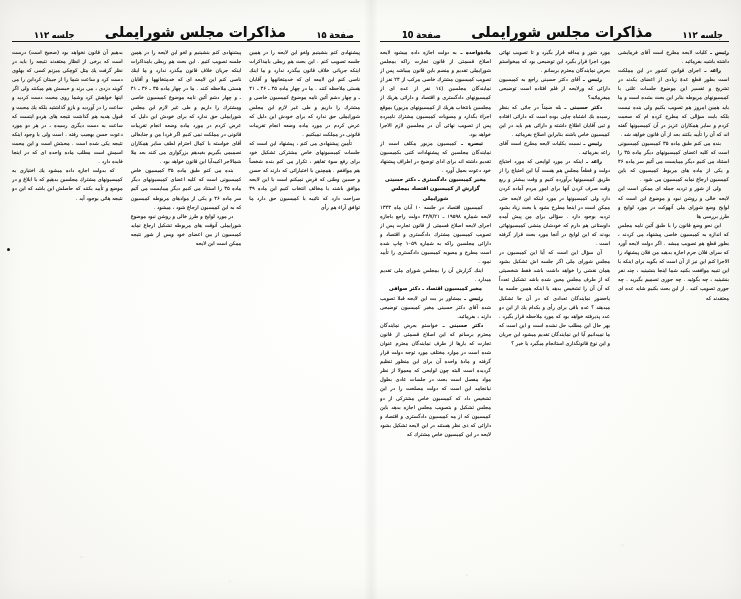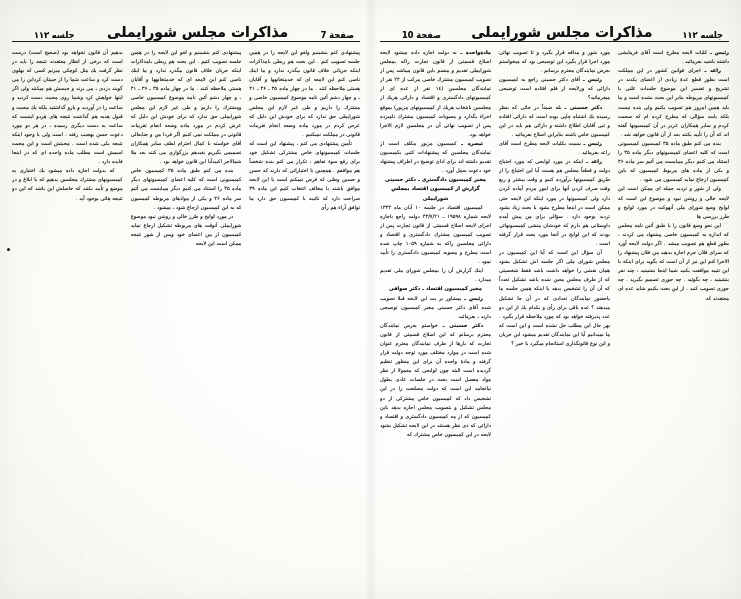--- a/index.html
+++ b/index.html
@@ -142,21 +142,21 @@
           <p class="ctr">مخبر کمیسیون اقتصاد ـ دکتر صوافی</p>
           <p><span class="bold">رئیس ـ </span>بمشاور بر بت این لایحه قبلا تصویب شده آقای دکتر حسینی مخبر کمیسیون توضیحی دارند ، بفرمائید.</p>
           <p><span class="bold">دکتر حسینی ـ </span>خواستم بعرض نمایندگان محترم برسانم که این اصلاح قسمتی از قانون تجارت که بارها از طرف نمایندگان معترم عنوان شده است در موارد مختلف مورد توجه دولت قرار گرفته و مادهٔ واحده آن برای این منظور تنظیم گردیده است البته چون لوایحی که معمولا از نظر مواد مفصل است بحث در جلسات عادی بطول نیانجامد این است که دولت مصلحت را در این تشخیص داد که کمیسیون خاص مشترکی از دو مجلس تشکیل و بتصویب مجلس اجازه بدهد باین کمیسیون که از مه کمیسیون دادگستری و اقتصاد و دارائی که ذی نظر هستند در این لایحه تشکیل بشود لایحه در این کمیسیون خاص مشترك که</p>
         </div>
     </div>
   </div>
 
   <div class="page page-left">
 
     <div class="runhead">
-      <span class="rh rh-outer">صفحة 7</span>
+      <span class="rh rh-outer">صفحة ١۵</span>
       <span class="rh rh-center">مذاکرات مجلس شورایملی</span>
       <span class="rh rh-inner">جلسه ١١۳</span>
     </div>
 
     <div class="cols">
       <div class="col" id="l3">
           <p class="noind">پیشنهادی کنم بنشینیم ولغو این لایحه را در همین جلسه تصویب کنم . این بحث هم ربطی بامذاکرات اینکه جریانی خلاف قانون بیگذرد ندارد و ما اینك ناصی کنم این لامعه ای که خدمتخانهها و آقایان هستی ملاحظه کنند . ما در چهار ماده ٣۵ ـ ٣۶ ـ ۴١ ـ و چهار دشم آئین نامه موضوع کمیسیون خاصی و مشترك را داریم و طی غیر لازم این مجلس شورایملی حق ندارد که برای خودش این دلیل که عرض کردم در مورد ماده وضعه انجام تقریبات قانونی در مملکت نمیکنیم .</p>
           <p>تأمین پیشنهادی می کنم ، پیشنهاد این است که جلسات کمیسیونهای خاص مشترکی تشکیل خود برای رفع سوء تفاهم ، تکرار می کنم بنده شخصاً هم موافقم . همچنین با اختیاراتی که دارند که حسن و حسین وطنی که فرض نمیکنم است با این لایحه موافق باشند با مخالف انتخاب کنیم این ماده ٣۹ صراحت دارد که نائیبه با کمیسیون حق دارد ما توافق آراء هم رأی</p>
         </div>
       <div class="col" id="l2">

